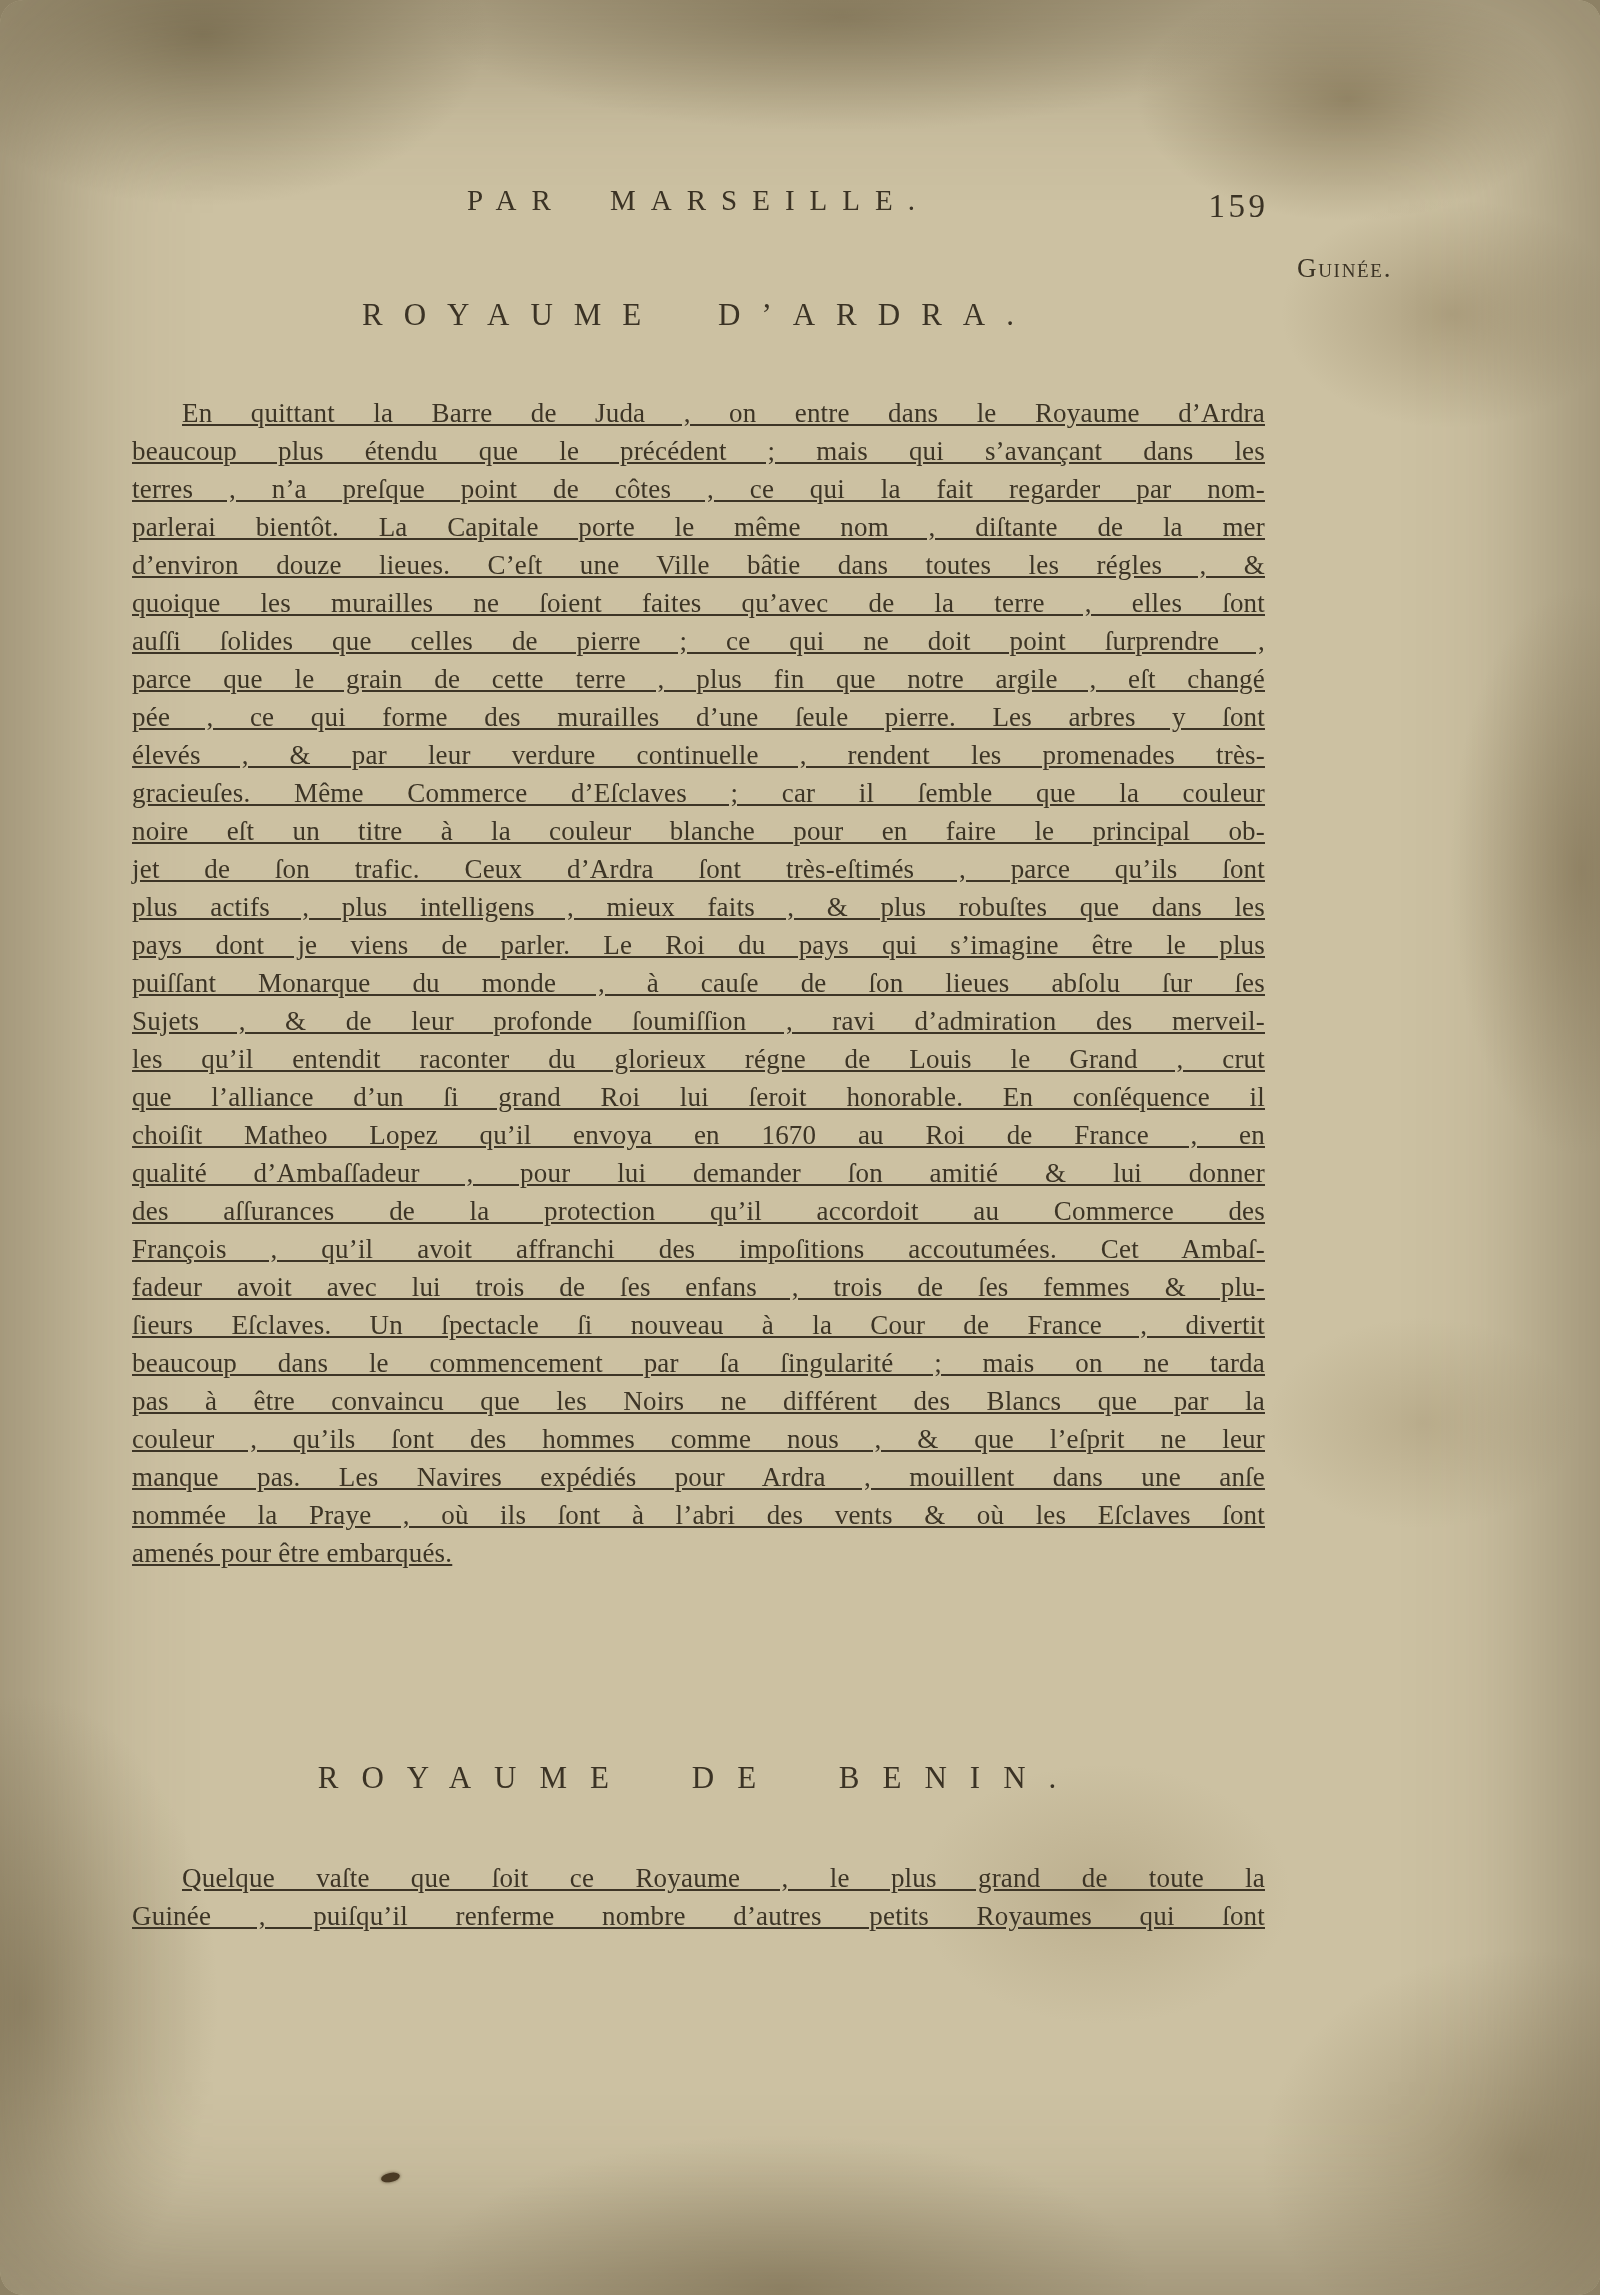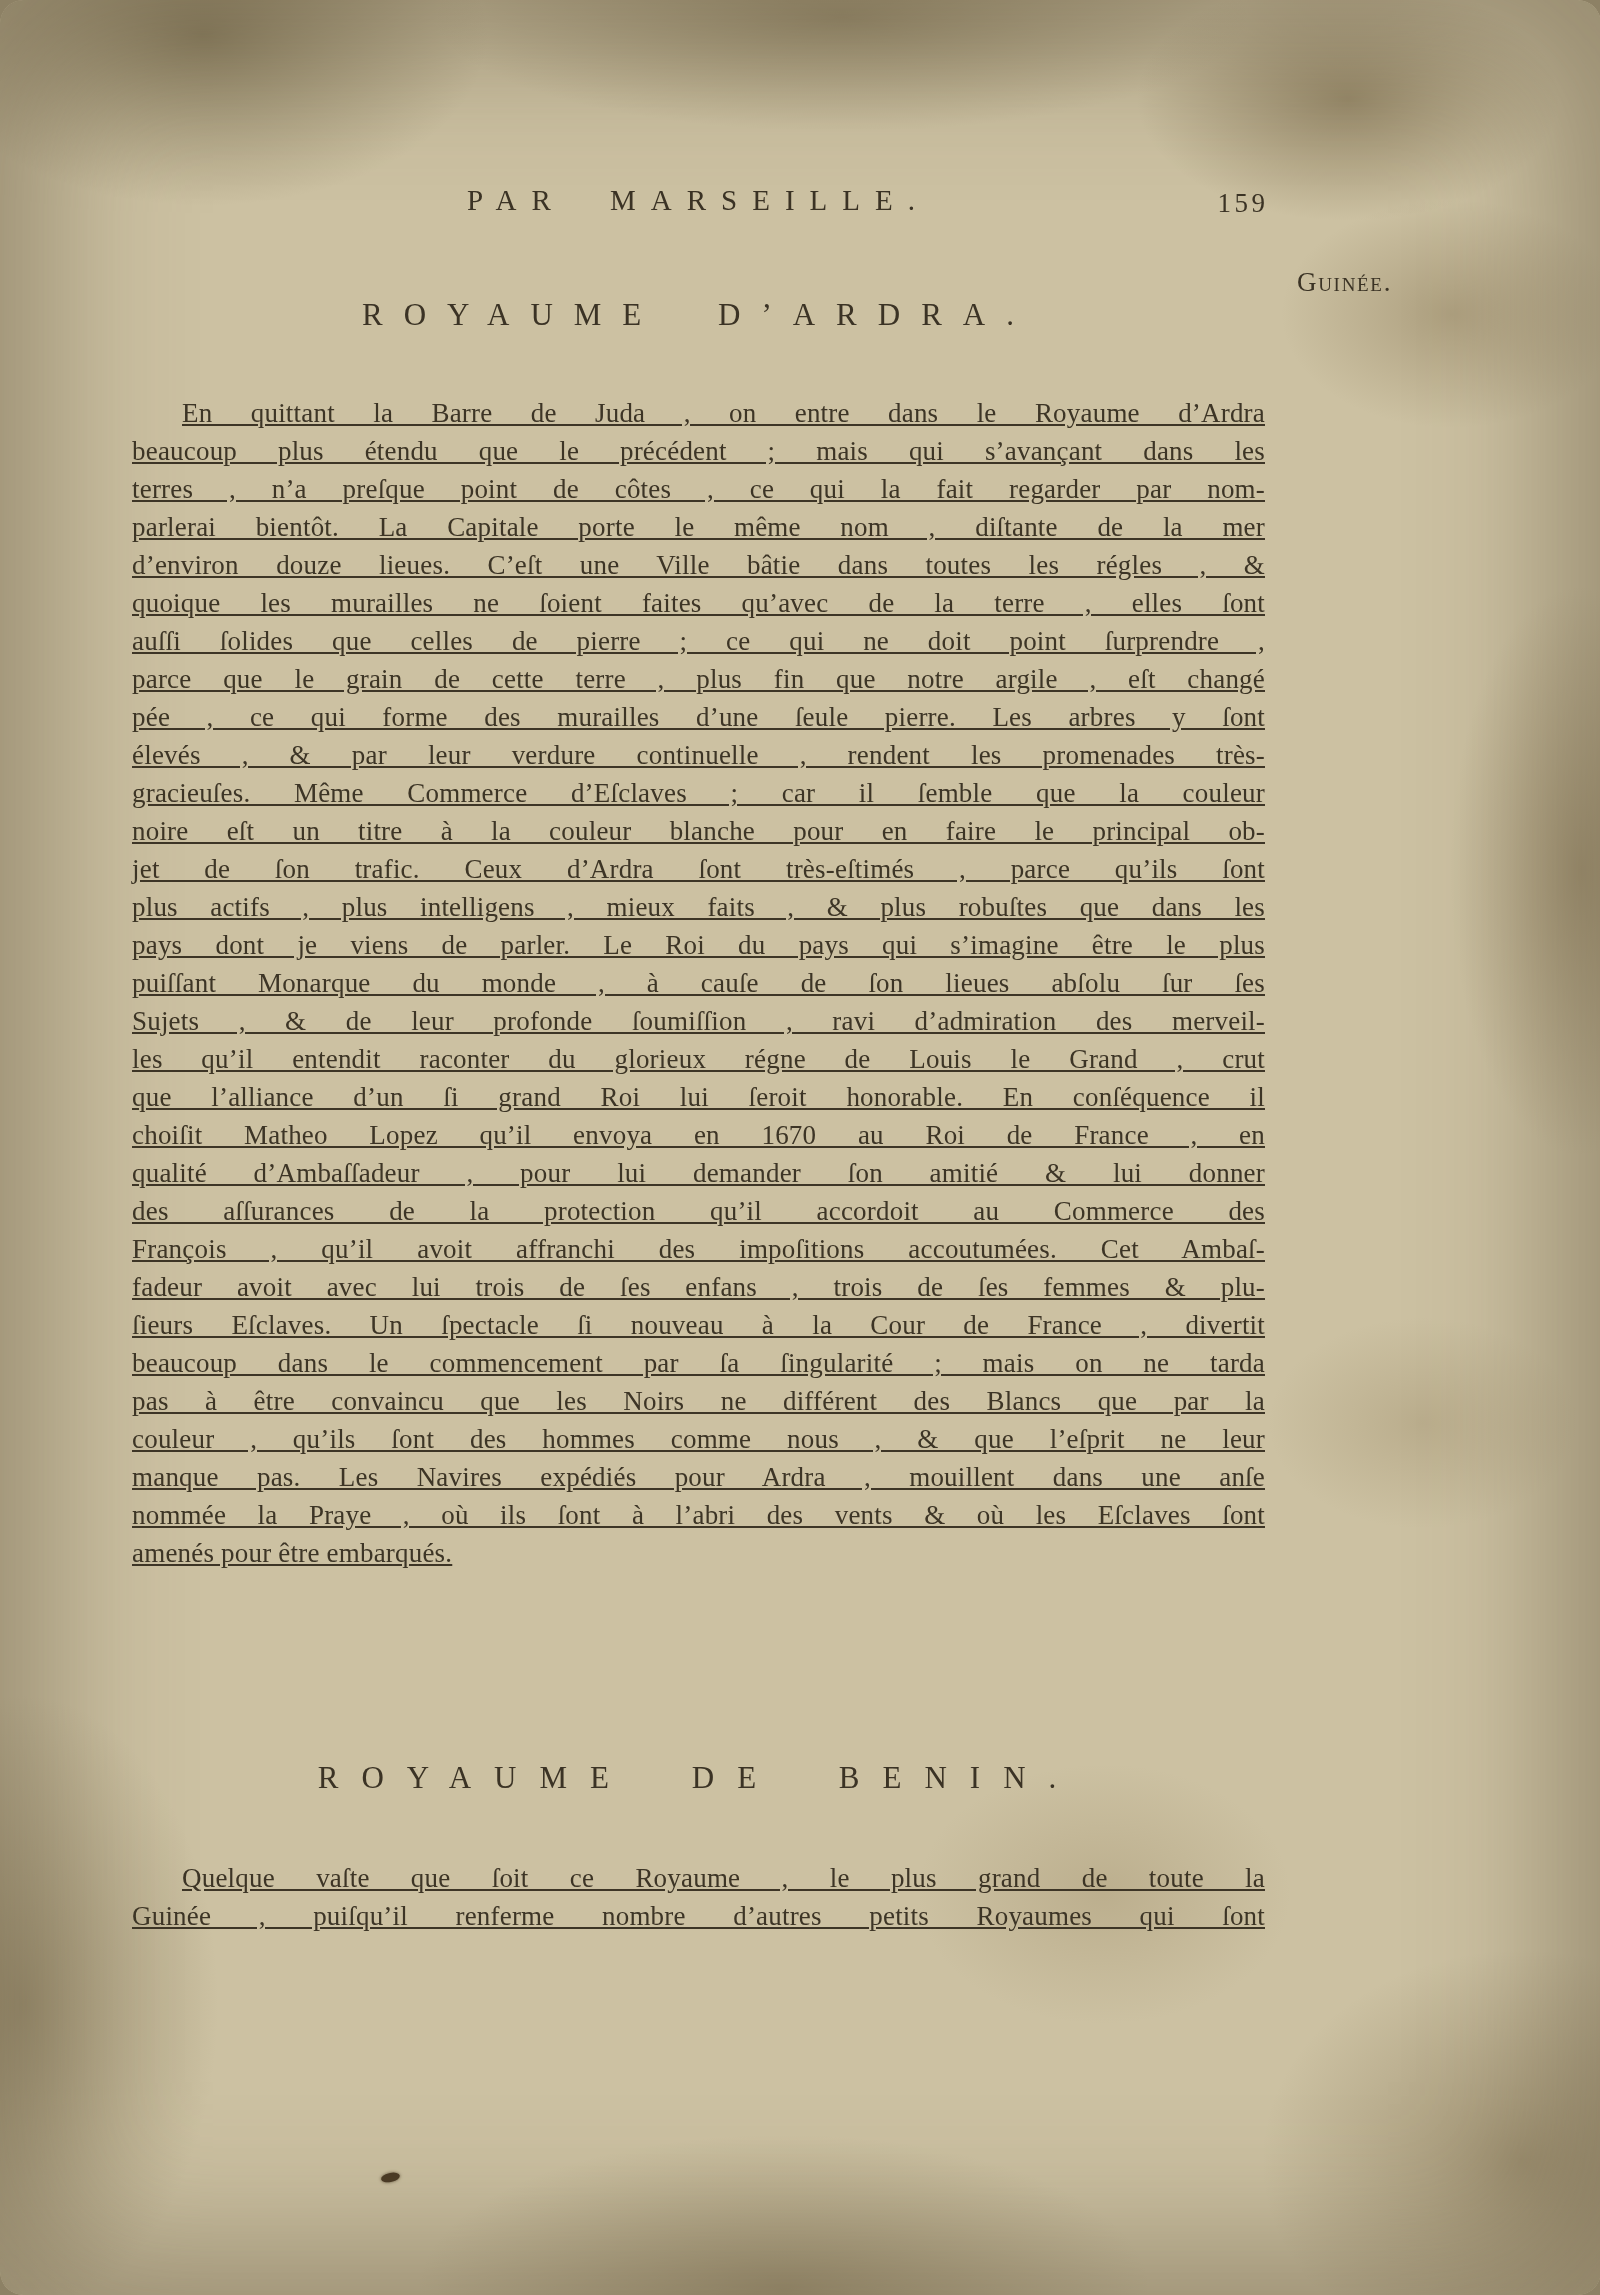--- a/index.html
+++ b/index.html
@@ -33,24 +33,24 @@
     pointer-events: none;
   }
   .running-row {
     position: absolute; left: 132px; top: 184px; width: 1133px;
     text-align: center;
     font-size: 29px; letter-spacing: 15px; word-spacing: 22px;
     color: #3b3325;
   }
   .page-number {
     position: absolute; right: -3.5px; top: 3.5px;
-    font-size: 27px; letter-spacing: 3.5px; word-spacing: normal;
+    font-size: 33px; letter-spacing: 3.5px; word-spacing: normal;
   }
   .margin-note {
-    position: absolute; left: 1297px; top: 267px;
+    position: absolute; left: 1297px; top: 253px;
     font-variant: small-caps;
     font-size: 27px; letter-spacing: 1.7px;
     color: #3b3325;
   }
   .heading {
     position: absolute; left: 132px; width: 1133px;
     text-align: center;
     font-size: 31px;
     color: #3b3325;
   }

